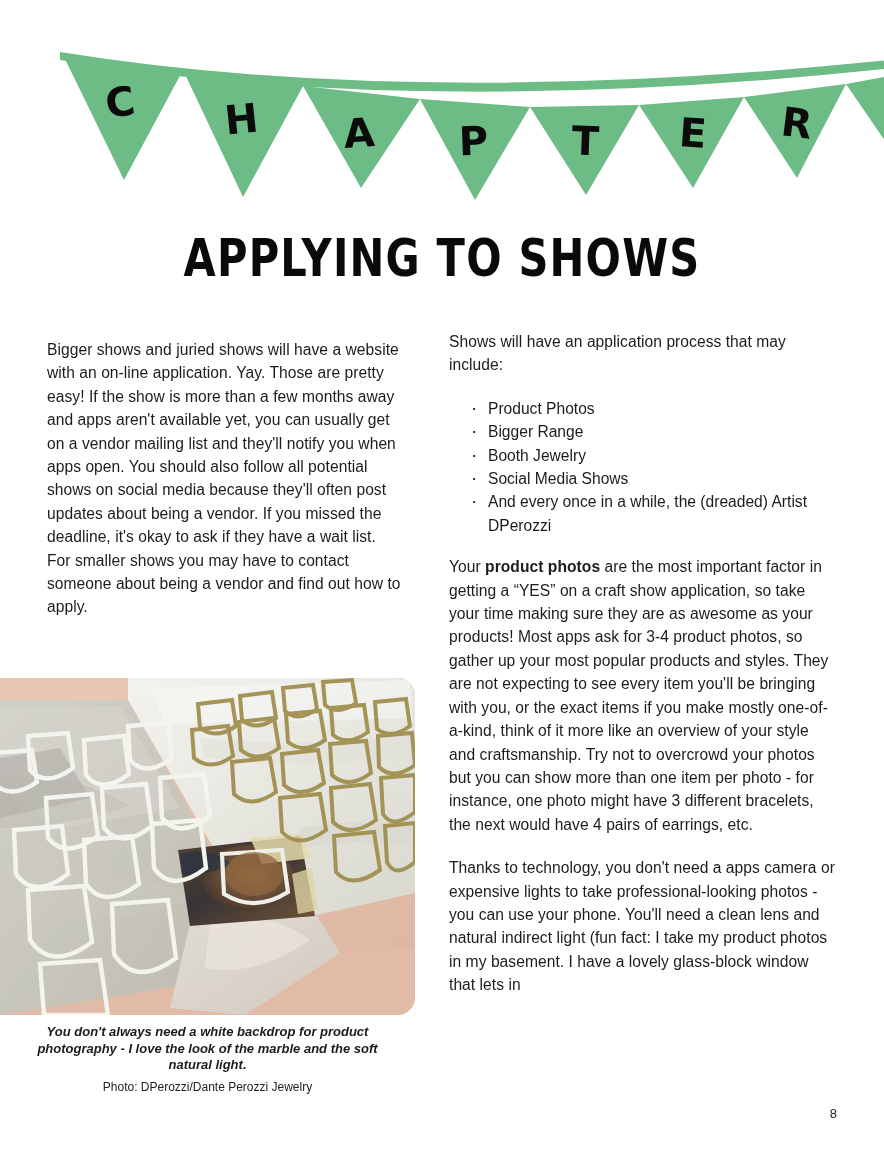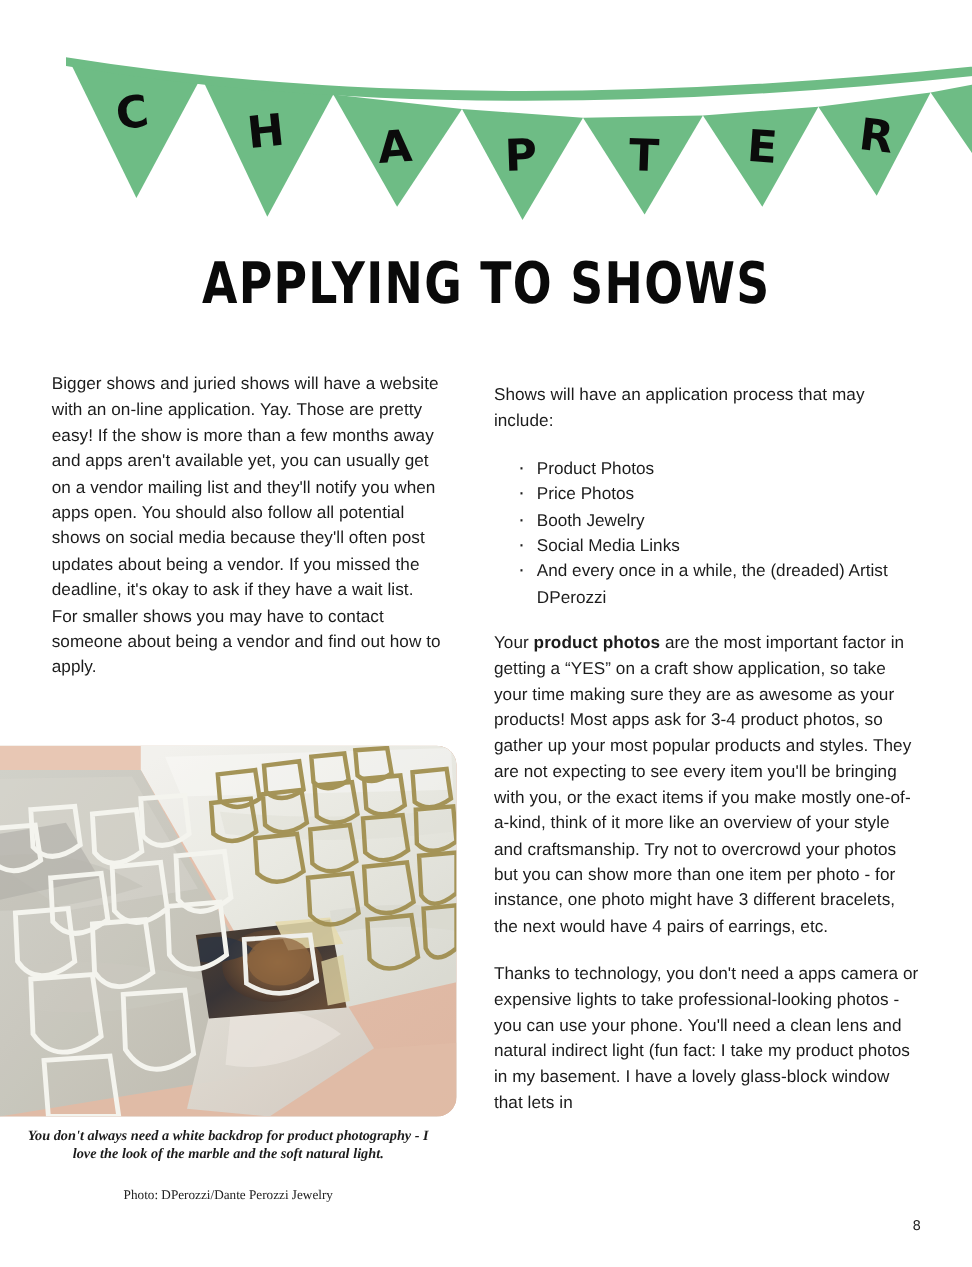--- a/index.html
+++ b/index.html
@@ -62,21 +62,21 @@
   
   .col-left {
     position: absolute;
     left: 47px;
     top: 338px;
     width: 355px;
   }
   .col-right {
     position: absolute;
     left: 449px;
-    top: 348px;
+    top: 330px;
     width: 388px;
   }
 
   .body-p {
     font-size: 15.6px;
     line-height: 23.4px;
     color: #1c1c1c;
     margin: 0 0 20px 0;
     letter-spacing: 0.05px;
   }
@@ -105,21 +105,20 @@
     line-height: 23.4px;
     color: #1c1c1c;
   }
 
   
   .photo-block {
     position: absolute;
     left: 0;
     top: 678px;
     width: 415px;
-    font-family: Liberation Serif, serif;
   }
   .photo-frame {
     position: relative;
     width: 415px;
     height: 337px;
     border-radius: 0 18px 18px 0;
     overflow: hidden;
     background: #d9c9bd;
   }
   .photo-canvas {
@@ -134,21 +133,21 @@
     text-align: center;
     font-style: italic;
     font-weight: 700;
     font-size: 13px;
     line-height: 16.5px;
     color: #1c1c1c;
     padding: 0 14px;
     box-sizing: border-box;
   }
   .photo-credit {
-    margin-top: 22px;
+    margin-top: 6px;
     width: 415px;
     text-align: center;
     font-size: 12px;
     line-height: 15px;
     color: #222222;
   }
 
   
   .page-number {
     position: absolute;
@@ -207,23 +206,23 @@
 
   <div class="col-left">
     <p class="body-p">Bigger shows and juried shows will have a website with an on-line application. Yay. Those are pretty easy! If the show is more than a few months away and apps aren't available yet, you can usually get on a vendor mailing list and they'll notify you when apps open. You should also follow all potential shows on social media because they'll often post updates about being a vendor. If you missed the deadline, it's okay to ask if they have a wait list. For smaller shows you may have to contact someone about being a vendor and find out how to apply.</p>
   </div>
 
   <div class="col-right">
     <p class="body-p">Shows will have an application process that may include:</p>
 
     <ul class="bullet-list">
       <li>Product Photos</li>
-      <li>Price Photos</li>
+      <li>Bigger Range</li>
       <li>Booth Jewelry</li>
-      <li>Social Media Links</li>
+      <li>Social Media Shows</li>
       <li>And every once in a while, the (dreaded) Artist DPerozzi</li>
     </ul>
 
     <p class="body-p"><span>Your </span><b>product photos</b><span> are the most important factor in getting a “YES” on a craft show application, so take your time making sure they are as awesome as your products! Most apps ask for 3-4 product photos, so gather up your most popular products and styles. They are not expecting to see every item you'll be bringing with you, or the exact items if you make mostly one-of-a-kind, think of it more like an overview of your style and craftsmanship. Try not to overcrowd your photos but you can show more than one item per photo - for instance, one photo might have 3 different bracelets, the next would have 4 pairs of earrings, etc.</span></p>
 
     <p class="body-p">Thanks to technology, you don't need a apps camera or expensive lights to take professional-looking photos - you can use your phone. You'll need a clean lens and natural indirect light (fun fact: I take my product photos in my basement. I have a lovely glass-block window that lets in</p>
   </div>
 
   <div class="photo-block">
     <div class="photo-frame">

